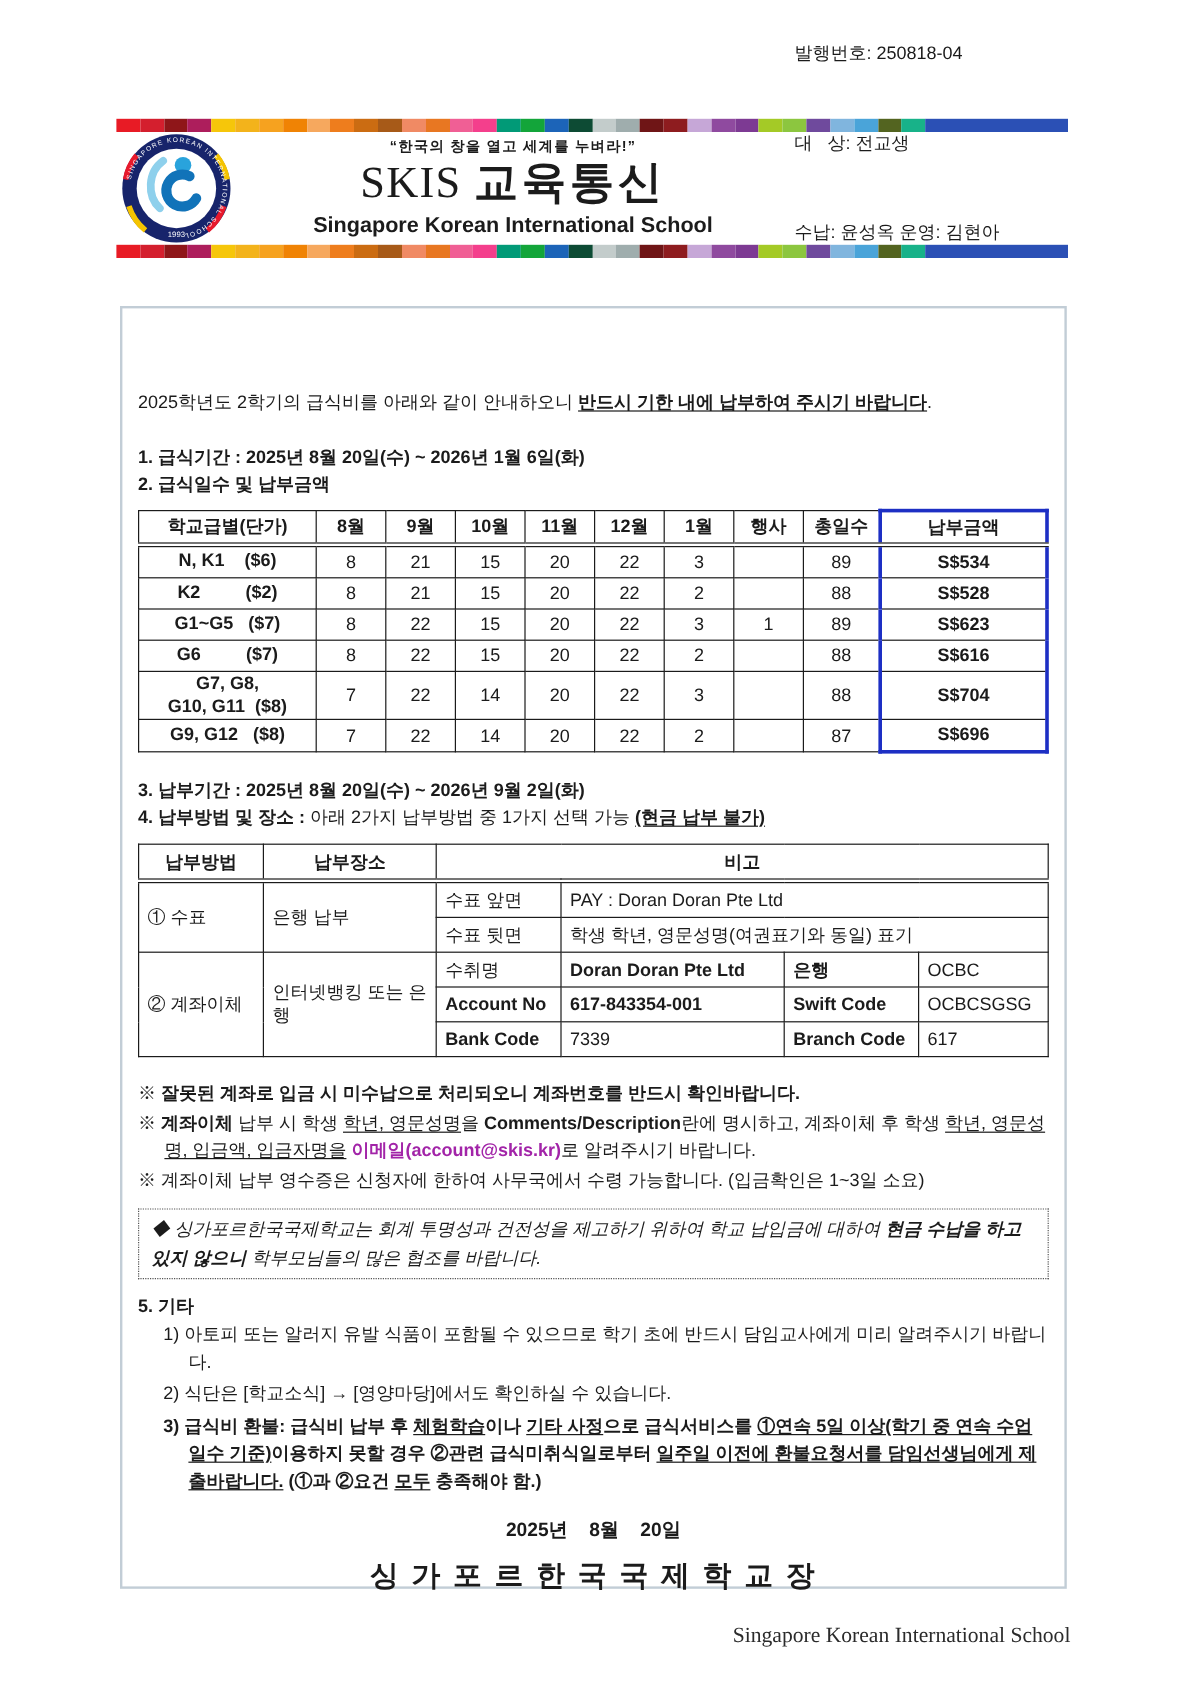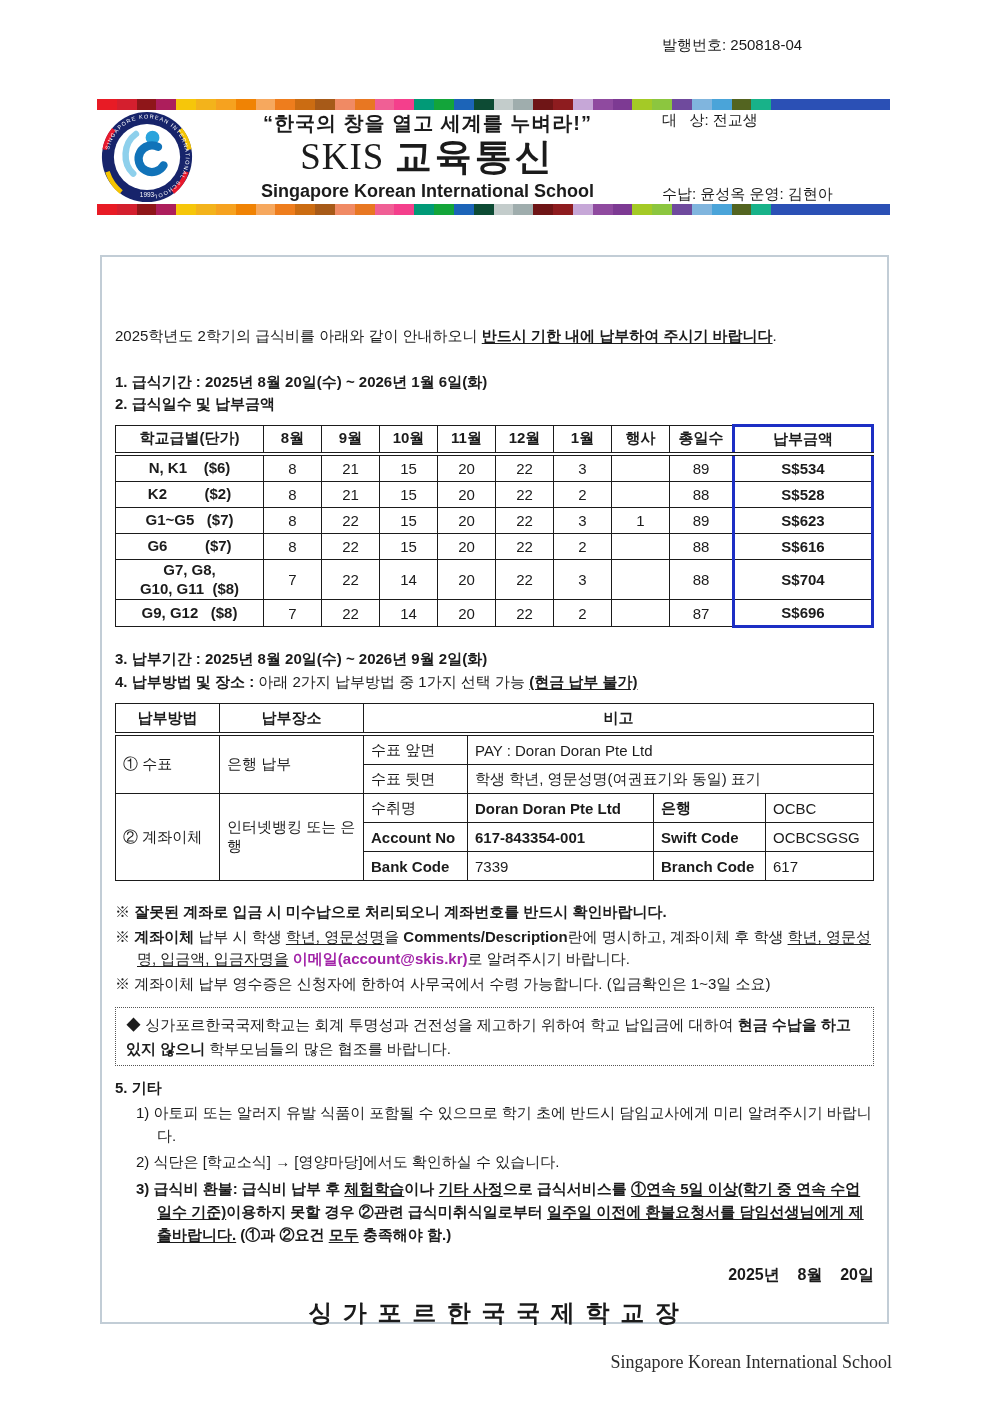--- a/index.html
+++ b/index.html
@@ -6,21 +6,21 @@
   body{font-family:"Liberation Sans",sans-serif;color:#1b1b1b;}
   .sheet{position:relative;width:992px;height:1403px;background:#fff;overflow:hidden;}
 
   
   .header{position:absolute;left:97px;top:99px;width:793px;}
   .stripe{display:flex;height:11px;width:100%;}
   .stripe div{height:100%;}
   .header-body{display:flex;align-items:center;height:92px;padding:1px 0;}
   .logo{width:92px;height:92px;flex:0 0 auto;margin-left:4px;}
   .header-center{flex:1;text-align:center;line-height:1.15;}
-  .motto{font-weight:bold;font-size:20px;letter-spacing:1px;}
+  .motto{font-weight:bold;font-size:12px;letter-spacing:1px;}
   .title-line{font-size:37px;margin:1px 0 2px;white-space:nowrap;}
   .title-en{font-family:"Liberation Serif",serif;font-weight:400;letter-spacing:1px;}
   .title-ko{font-weight:800;letter-spacing:3px;}
   .subtitle{font-weight:bold;font-size:18px;}
   .header-info{flex:0 0 auto;width:228px;font-size:15px;line-height:1.65;white-space:pre;}
 
   
   .content-box{position:absolute;left:100px;top:255px;width:789px;height:1069px;
     border:2px solid #c2cdd6;box-sizing:border-box;padding:16px 13px 0;background:#fff;}
   .watermark{position:absolute;left:40px;top:270px;z-index:0;pointer-events:none;}
@@ -47,26 +47,26 @@
   .pay-table thead th{text-align:center;font-weight:bold;border-bottom:4px double #1b1b1b;}
   .pt-center{text-align:center;}
   .pt-bold{font-weight:bold;}
 
   .notes{margin-top:20px;}
   .note{font-size:15px;line-height:1.5;padding-left:22px;text-indent:-22px;margin-top:2px;}
   .rt-b{font-weight:bold;}
   .rt-u{text-decoration:underline;text-underline-offset:2px;}
   .rt-m{color:#a224a8;font-weight:bold;}
 
-  .cash-box{border:1.5px dotted #555;margin-top:12px;padding:5px 10px;font-size:15px;line-height:1.55;}
+  .cash-box{border:1.5px dotted #555;margin-top:12px;padding:5px 10px;font-size:15px;line-height:1.55;font-style:italic;}
 
   .etc-h{font-weight:bold;font-size:15px;margin-top:13px;}
   .etc-item{font-size:15px;line-height:1.55;padding-left:42px;text-indent:-21px;margin-top:3px;}
 
-  .date-line{text-align:right;font-weight:bold;font-size:16px;margin-top:19px;white-space:pre;}
+  .date-line{text-align:center;font-weight:bold;font-size:16px;margin-top:19px;white-space:pre;}
   .signature{text-align:center;font-weight:bold;font-size:24px;margin-top:11px;white-space:pre;letter-spacing:2px;}
 
   .footer-en{position:absolute;right:100px;top:1352px;font-family:"Liberation Serif",serif;font-size:18px;color:#2b2b2b;}
 </style>
 </head>
 <body>
 
 <div class="sheet">
 
   <div class="header">

